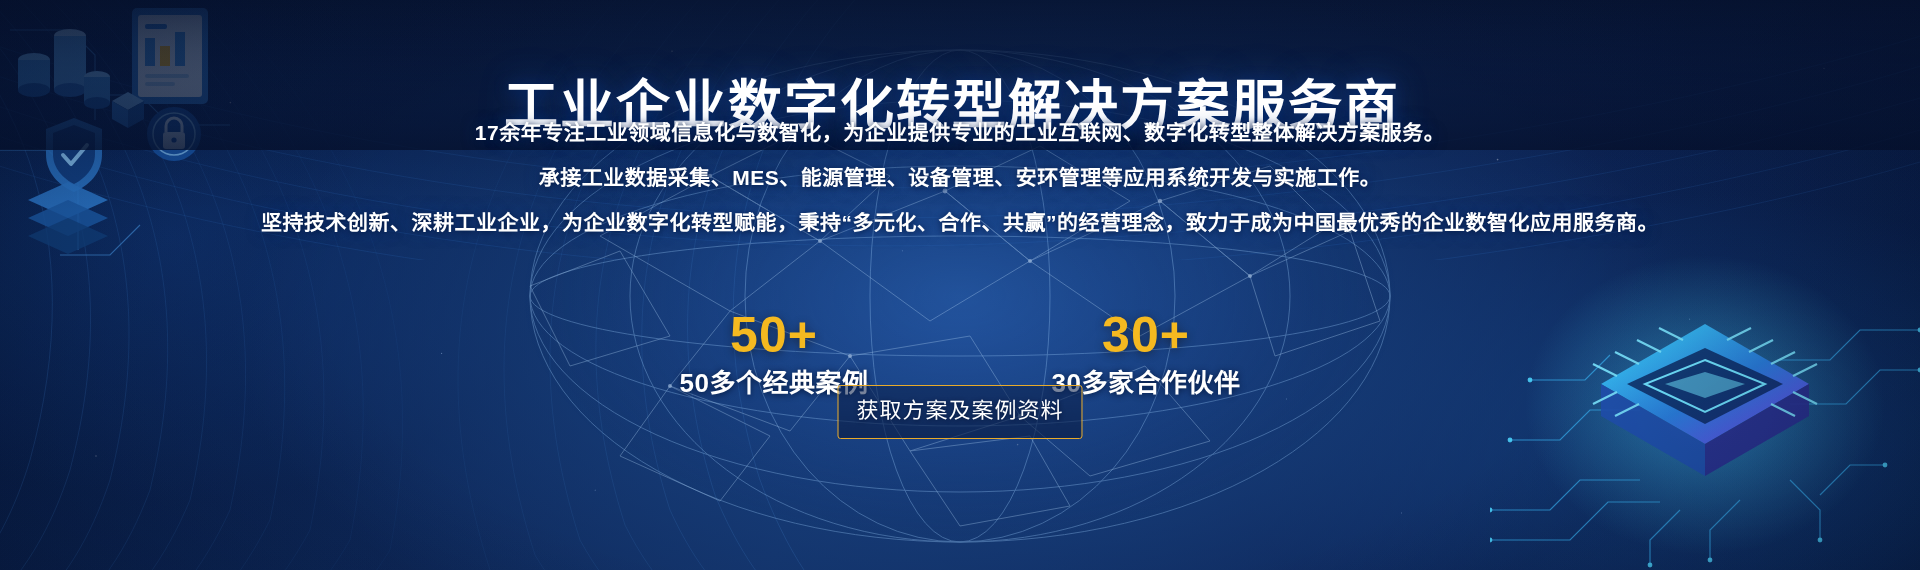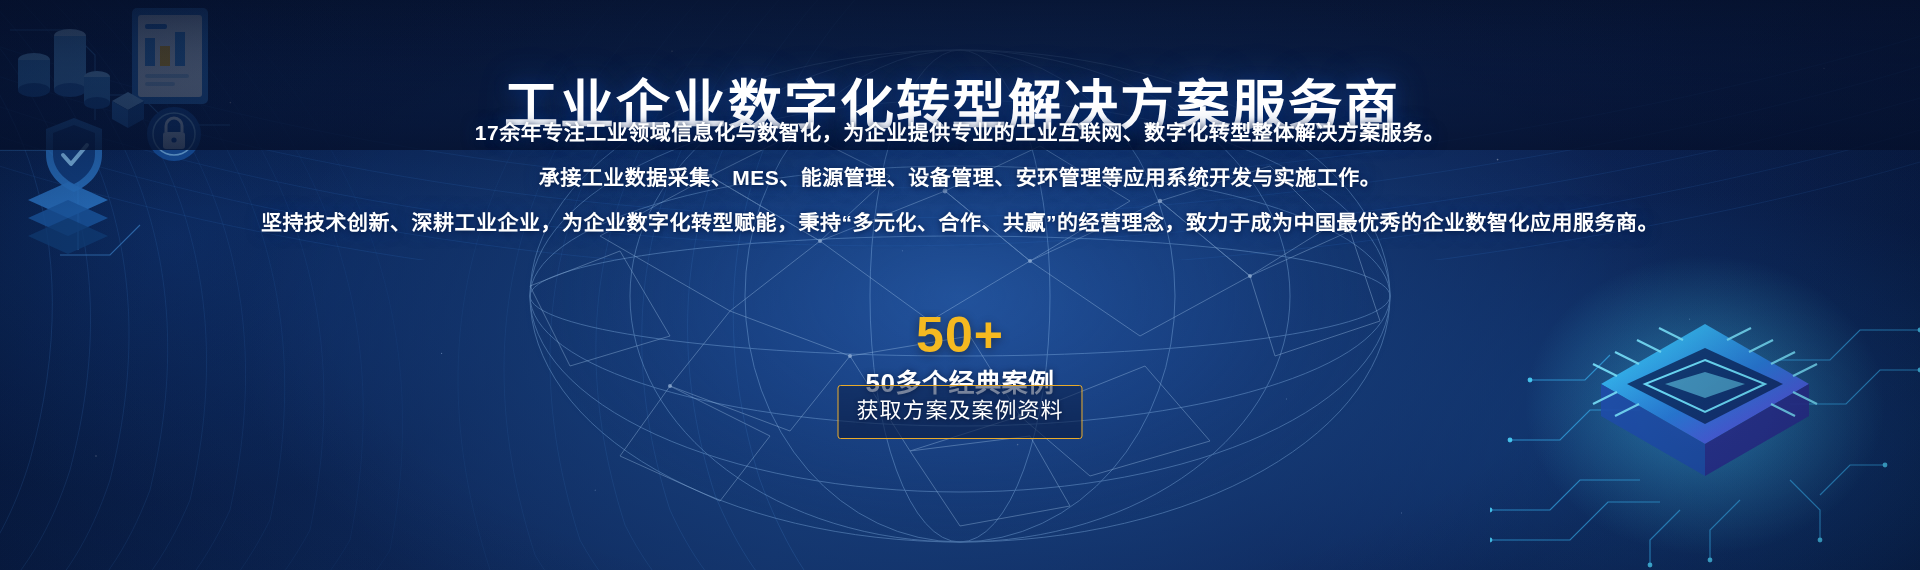--- a/index.html
+++ b/index.html
@@ -343,20 +343,24 @@
 
     <div class="sub sub2">承接工业数据采集、MES、能源管理、设备管理、安环管理等应用系统开发与实施工作。</div>
 
     <div class="sub sub3">坚持技术创新、深耕工业企业，为企业数字化转型赋能，秉持“多元化、合作、共赢”的经营理念，致力于成为中国最优秀的企业数智化应用服务商。</div>
 
     <div class="stats">
       <div class="stat">
         <div class="stat-num">50+</div>
         <div class="stat-label">50多个经典案例</div>
       </div>
+      <div class="stat">
+        <div class="stat-num">30+</div>
+        <div class="stat-label">30多家合作伙伴</div>
+      </div>
     </div>
 
     <div class="cta-wrap">
       <button class="cta">获取方案及案例资料</button>
     </div>
 
   </div>
 </div>
 
 </body></html>

